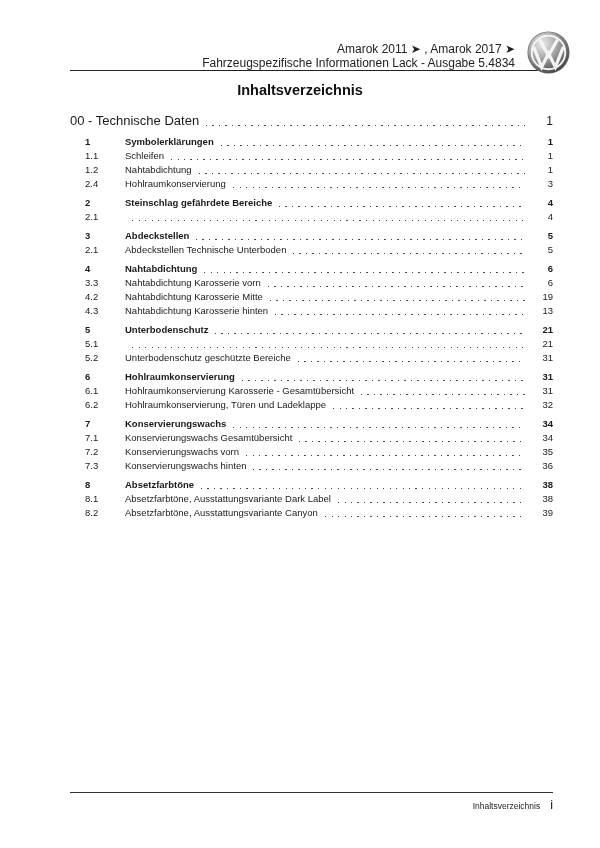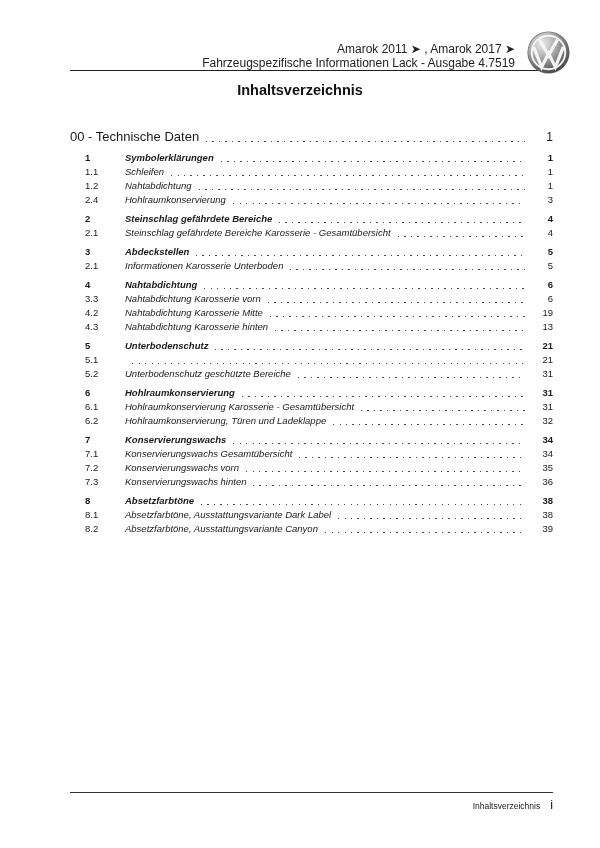--- a/index.html
+++ b/index.html
@@ -53,21 +53,20 @@
     margin: 0;
     color: #111;
   }
 
   
   .toc {
     position: absolute;
     top: 112px;
     left: 70px;
     right: 47px;
-    margin-top: 16px;
   }
   .toc-chapter {
     display: flex;
     align-items: baseline;
     font-size: 13px;
     line-height: 17px;
     font-weight: 500;
     margin-bottom: 2px;
     white-space: nowrap;
   }
@@ -83,21 +82,21 @@
     font-size: 9.5px;
     line-height: 14px;
     white-space: nowrap;
   }
   .toc-row.bold { font-weight: bold; margin-top: 5px; }
   .toc-num {
     width: 40px;
     margin-left: 15px;
     flex: 0 0 auto;
   }
-  .toc-title { flex: 0 0 auto; font-style: italic; }
+  .toc-title { flex: 0 0 auto; }
   .toc-page {
     flex: 0 0 auto;
     width: 20px;
     text-align: right;
     margin-left: 6px;
   }
   .dots {
     flex: 1 1 auto;
     align-self: stretch;
     margin-left: 7px;
@@ -128,21 +127,21 @@
   .footer-label { font-size: 8.5px; color: #222; }
   .footer-page  { font-size: 12.5px; color: #111; margin-left: 10px; }
 </style>
 </head>
 <body>
 
 <div class="page">
 
   <div class="header-text">
     <div>Amarok 2011 ➤ , Amarok 2017 ➤</div>
-    <div>Fahrzeugspezifische Informationen Lack - Ausgabe 4.7519</div>
+    <div>Fahrzeugspezifische Informationen Lack - Ausgabe 5.4834</div>
   </div>
   <div class="header-rule"></div>
 
   <div class="vw-logo">
     <svg viewBox="0 0 100 100" width="43" height="43">
       <defs>
         <radialGradient id="vwface" cx="35%" cy="28%" r="80%">
           <stop offset="0%" stop-color="#ececec"></stop>
           <stop offset="45%" stop-color="#a7a7a7"></stop>
           <stop offset="100%" stop-color="#3d3d3d"></stop>
@@ -190,33 +189,32 @@
           <span class="toc-page">3</span>
         </div>
         <div class="toc-row bold">
           <span class="toc-num">2</span>
           <span class="toc-title">Steinschlag gefährdete Bereiche</span>
           <span class="dots"></span>
           <span class="toc-page">4</span>
         </div>
         <div class="toc-row">
           <span class="toc-num">2.1</span>
-          <span class="toc-title">Steinschlag gefährdete Bereiche Karosserie - Gesamtübersicht</span>
           <span class="dots"></span>
           <span class="toc-page">4</span>
         </div>
         <div class="toc-row bold">
           <span class="toc-num">3</span>
           <span class="toc-title">Abdeckstellen</span>
           <span class="dots"></span>
           <span class="toc-page">5</span>
         </div>
         <div class="toc-row">
           <span class="toc-num">2.1</span>
-          <span class="toc-title">Informationen Karosserie Unterboden</span>
+          <span class="toc-title">Abdeckstellen Technische Unterboden</span>
           <span class="dots"></span>
           <span class="toc-page">5</span>
         </div>
         <div class="toc-row bold">
           <span class="toc-num">4</span>
           <span class="toc-title">Nahtabdichtung</span>
           <span class="dots"></span>
           <span class="toc-page">6</span>
         </div>
         <div class="toc-row">

